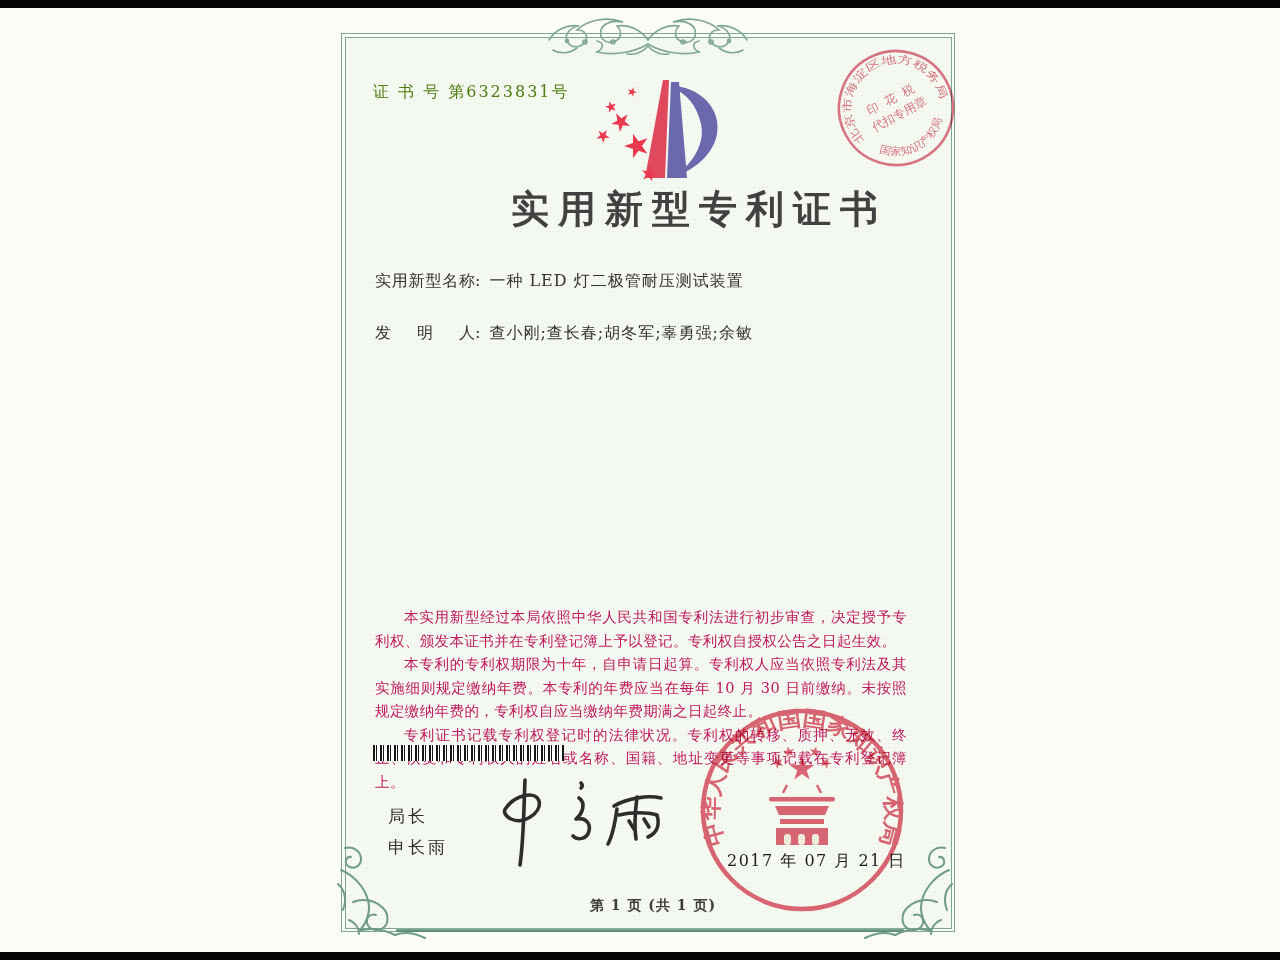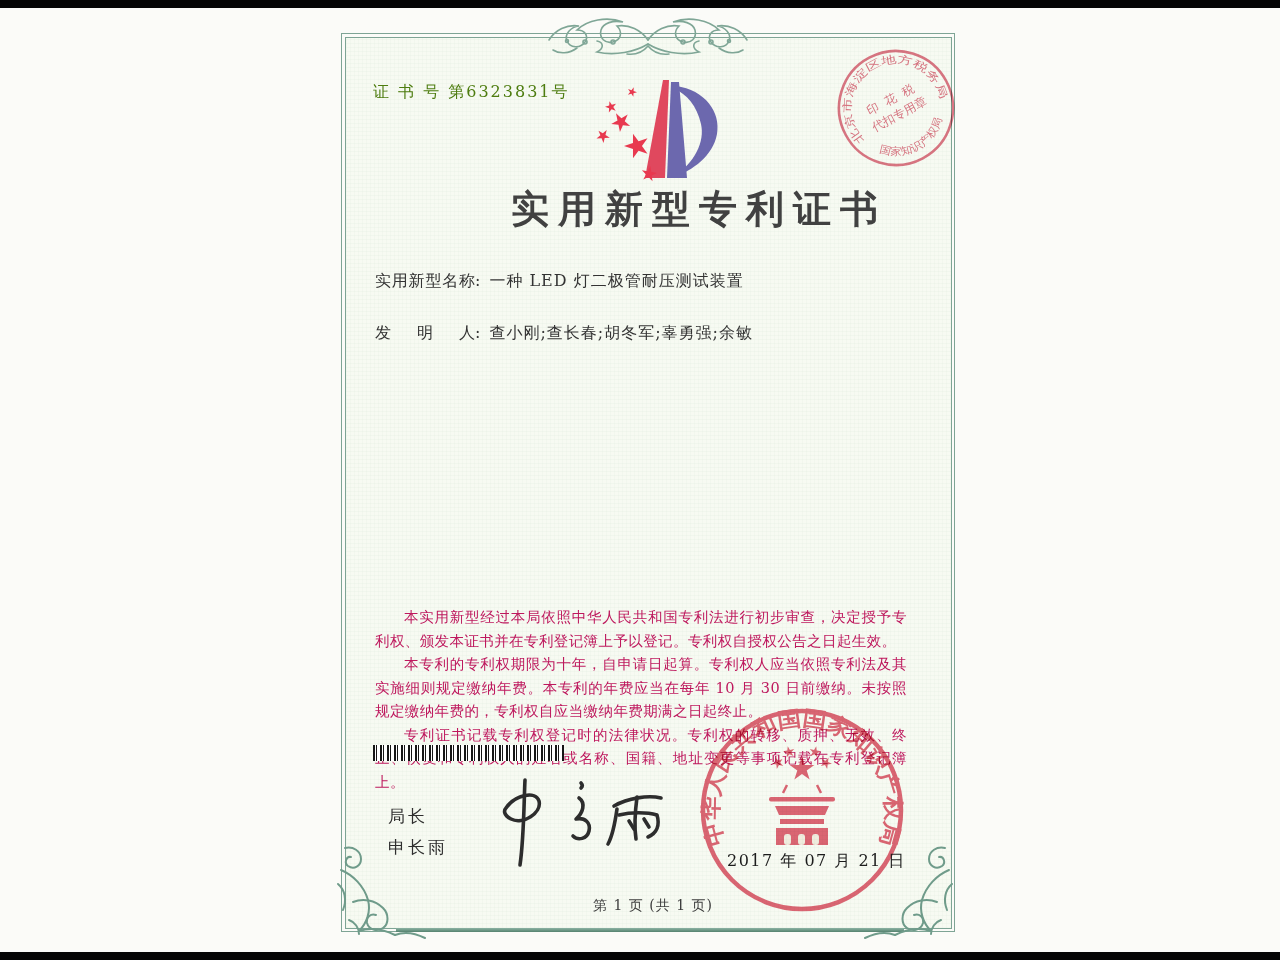--- a/index.html
+++ b/index.html
@@ -75,21 +75,21 @@
 
   .issue-seal { position:absolute; left:697px; top:705px; width:210px; height:210px; z-index:5; mix-blend-mode:multiply; }
   .seal-date {
     position:absolute; left:727px; top:851px; z-index:7; font-size:16px;
     color:#1c1c1c; letter-spacing:1.5px; white-space:nowrap;
   }
   .tax-seal { position:absolute; left:826px; top:38px; width:140px; height:142px; z-index:6; mix-blend-mode:multiply; }
 
   .page-footer {
     position:absolute; left:341px; top:897px; width:624px; text-align:center;
-    font-size:14px; color:#3c3c3c; letter-spacing:1px; z-index:5;
+    font-size:14px; color:#3c3c3c; letter-spacing:1px; z-index:5;font-weight:bold;
   }
 </style>
 </head>
 <body>
 
 <div class="scan-bar top"></div>
 <div class="scan-bar bottom"></div>
 
 <div class="frame-outer">
   <div class="frame-inner"></div>

